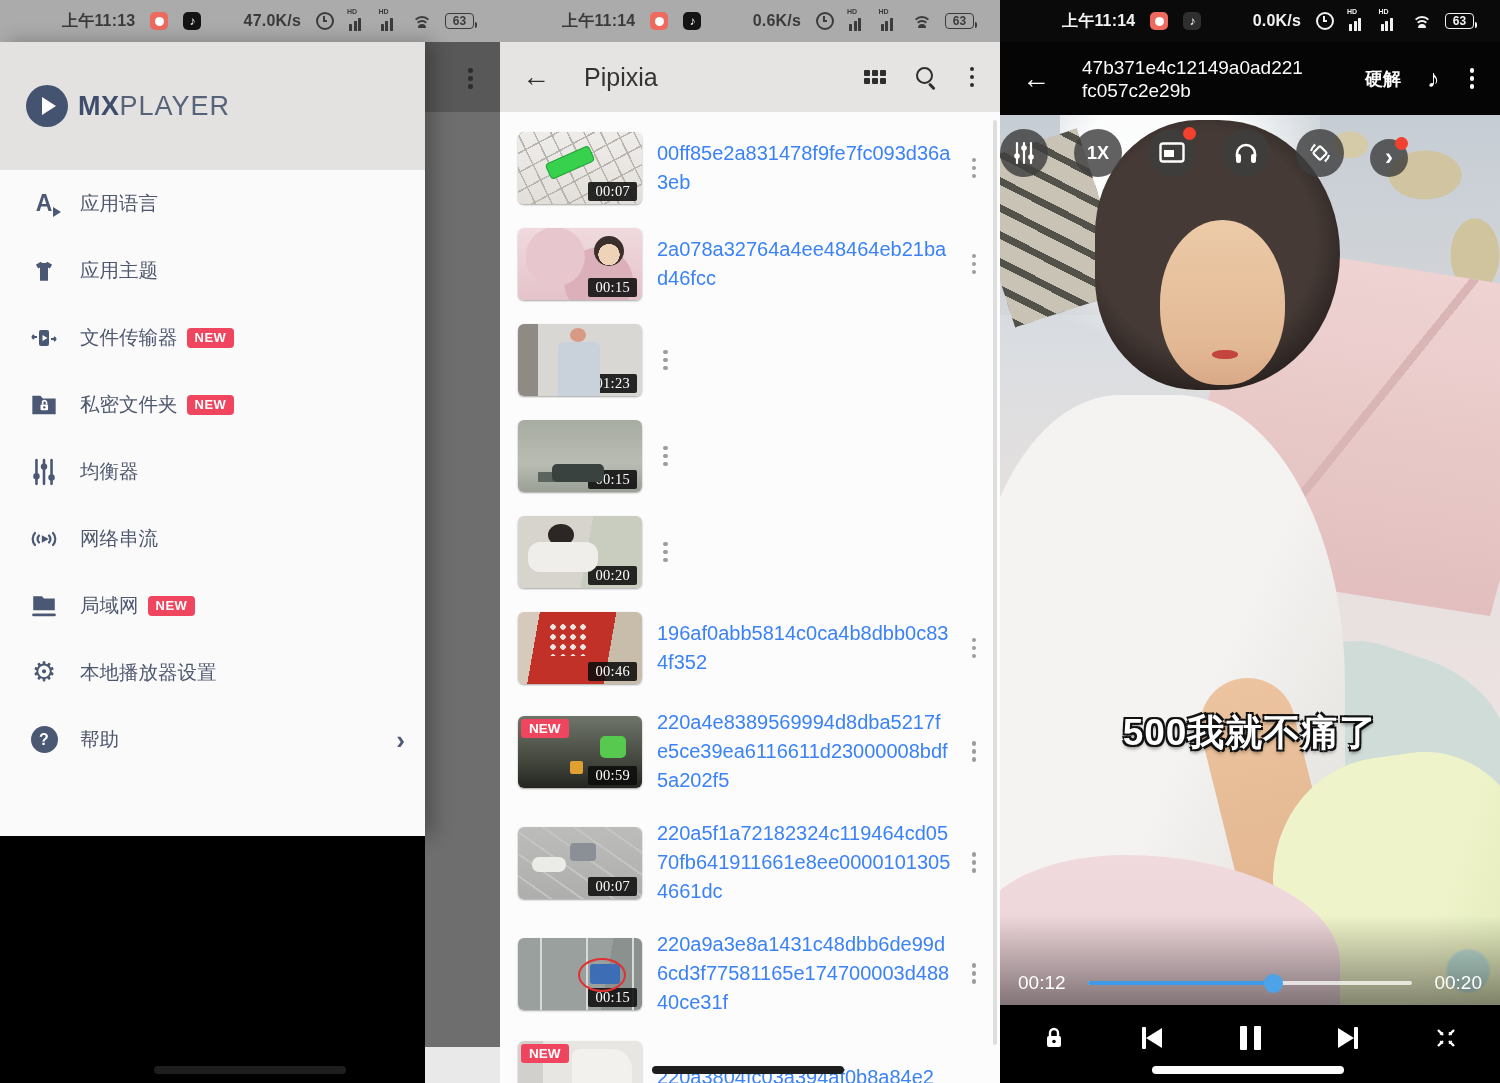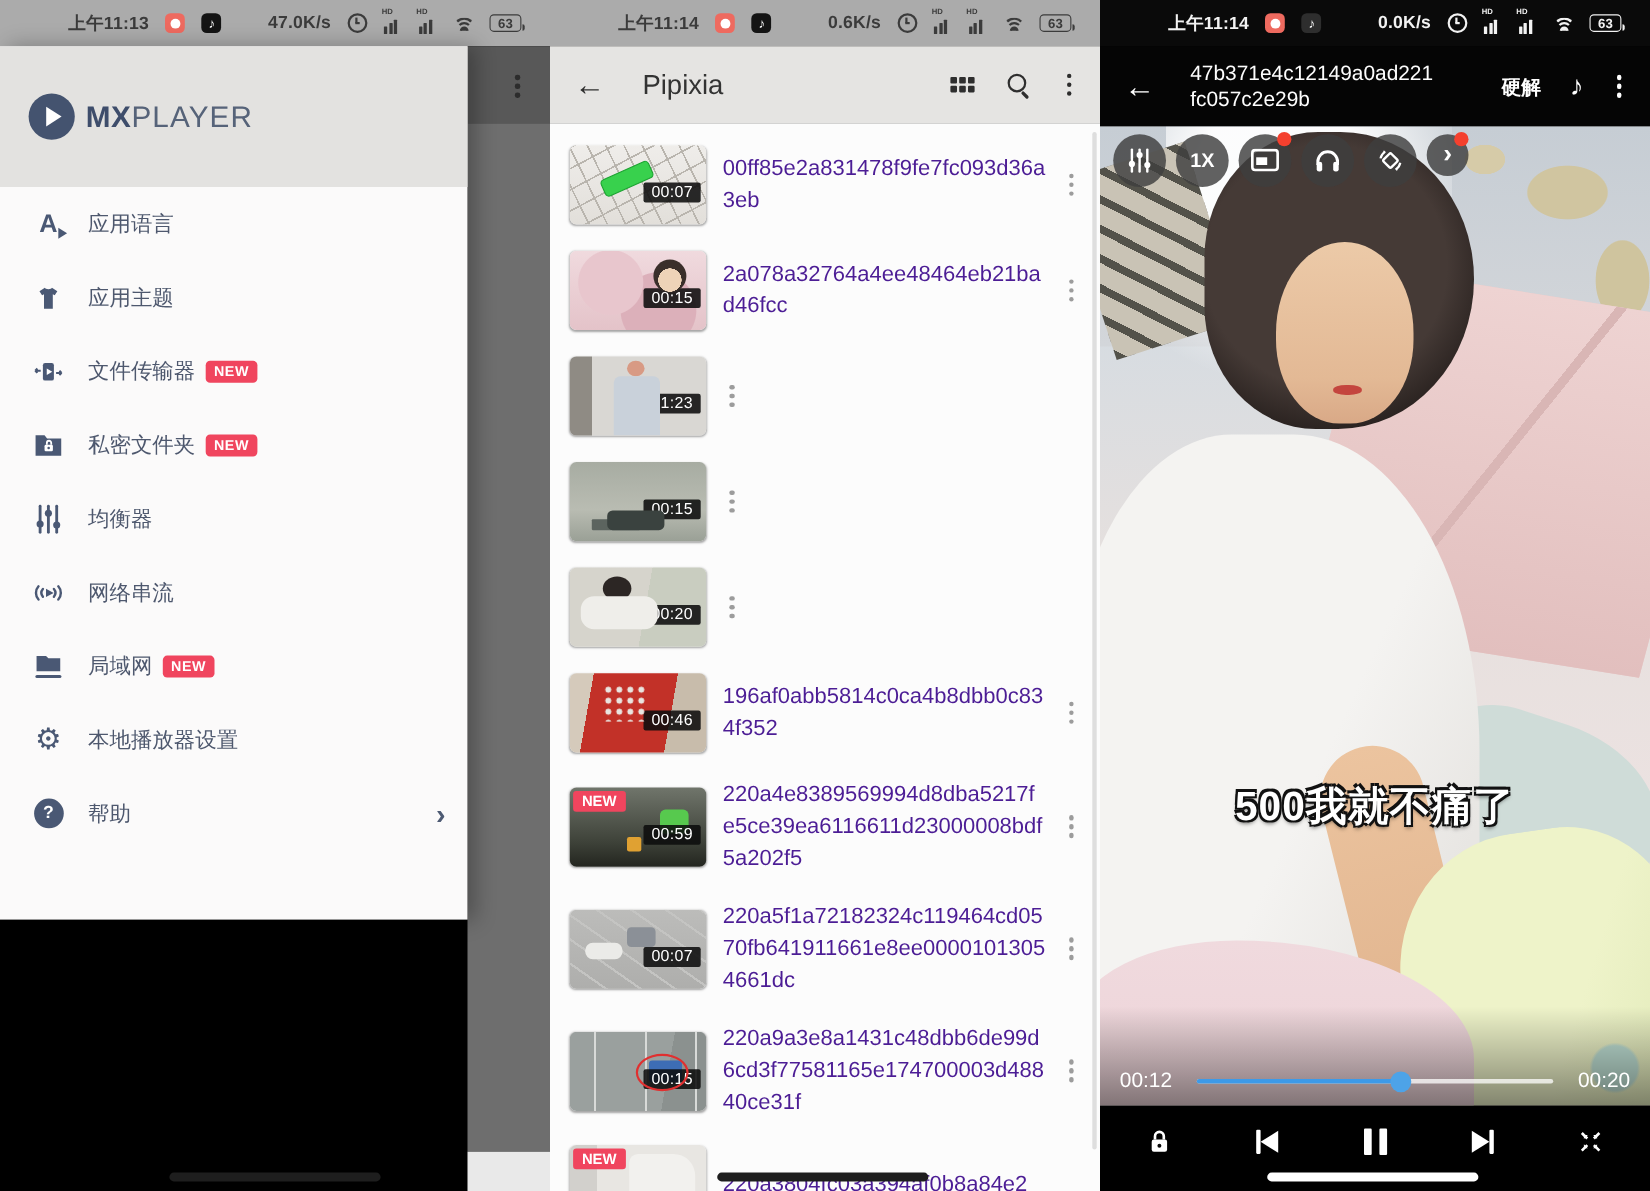--- a/index.html
+++ b/index.html
@@ -85,26 +85,26 @@
   .gridic i{background:#2e2e2e;border-radius:1px;}
   .searchic{position:relative;width:20px;height:20px;cursor:pointer;}
   .searchic i{position:absolute;left:0;top:0;width:13px;height:13px;border:2.5px solid #2e2e2e;border-radius:50%;}
   .searchic::after{content:"";position:absolute;right:0;bottom:0;width:8px;height:2.5px;background:#2e2e2e;
           transform:rotate(45deg);border-radius:2px;}
   .vlist{position:absolute;left:500px;top:112px;width:500px;height:971px;background:#fcfcfc;
          overflow:hidden;padding-top:8px;box-sizing:border-box;}
   .vrow{display:flex;align-items:center;padding:12px 18px;gap:15px;cursor:pointer;}
   .thumb{position:relative;width:124px;height:72px;border-radius:6px;flex:none;overflow:hidden;
          box-shadow:0 1px 2px rgba(0,0,0,.35);}
-  .dur{position:absolute;right:5px;bottom:20px;background:rgba(12,12,12,.88);color:#fff;
-       font-size:14.5px;padding:1px 7px;border-radius:2px;letter-spacing:.3px;}
+  .dur{position:absolute;right:5px;bottom:3px;background:rgba(12,12,12,.88);color:#fff;
+       font-size:14.5px;padding:1px 7px;border-radius:2px;letter-spacing:.3px;font-family:Liberation Serif, serif;}
   .dur:empty{display:none;}
   .tnew{position:absolute;left:3px;top:3px;background:#f0455e;color:#fff;font-size:13.5px;
        font-weight:700;padding:2px 8px;border-radius:3px;}
-  .vname{flex:1;font-size:20px;color:#4c1d95;line-height:29px;word-break:break-all;}
+  .vname{flex:1;font-size:20px;color:#3b82f6;line-height:29px;word-break:break-all;}
   .vdots i{background:#9c9c9c;}
   .scrollbar{position:absolute;left:993px;top:120px;width:3.5px;height:925px;background:#dedede;border-radius:2px;}
   
   .t1{background:repeating-linear-gradient(64deg,#b9b5ae 0 1.5px,transparent 1.5px 15px),
        repeating-linear-gradient(-28deg,#b9b5ae 0 1.5px,transparent 1.5px 17px),
        linear-gradient(#efedea,#e2dfda);}
   .t1::after{content:"";position:absolute;left:28px;top:22px;width:46px;height:15px;border-radius:4px;
        background:#38d14d;border:1px solid #1da332;transform:rotate(-24deg);}
   .t2{background:radial-gradient(circle at 30% 40%,#e8c6cd 0 30%,transparent 31%),
        radial-gradient(circle at 65% 75%,#dcb0ba 0 35%,transparent 36%),
@@ -174,22 +174,22 @@
      background:linear-gradient(115deg,#f4f3f1 0 55%,#e8e6e3 80%);}
   .arm{position:absolute;left:225px;top:560px;width:95px;height:300px;border-radius:48px;
      background:linear-gradient(#ecc49f,#dfb28c);transform:rotate(-14deg);}
   .pillow{position:absolute;left:275px;top:640px;width:260px;height:280px;border-radius:45% 40% 30% 45%;
      background:radial-gradient(circle at 70% 80%,#bfe0d4 0 7%,transparent 8%),
                 linear-gradient(115deg,#eef3c9 0 60%,#dfe8b6);transform:rotate(-8deg);}
   .blanket{position:absolute;left:-20px;top:740px;width:360px;height:180px;border-radius:40% 60% 0 0;
      background:linear-gradient(#f0dade,#ecd2d7);}
   .vshade{position:absolute;left:0;bottom:0;width:100%;height:90px;
      background:linear-gradient(rgba(0,0,0,0),rgba(0,0,0,.45));}
-  .qrow{position:absolute;left:1000px;top:122px;width:500px;height:55px;display:flex;align-items:flex-start;
-        padding-left:12px;gap:9px;box-sizing:border-box;}
+  .qrow{position:absolute;left:1000px;top:122px;width:500px;height:55px;display:flex;align-items:flex-end;
+        gap:26px;box-sizing:border-box;}
   .qbtn{position:relative;width:48px;height:48px;border-radius:50%;background:rgba(62,62,62,.82);
         display:flex;align-items:center;justify-content:center;color:#fff;cursor:pointer;flex:none;}
   .qbtn.small{width:38px;height:38px;}
   .qbtn .reddot{position:absolute;right:0px;top:-2px;width:13px;height:13px;border-radius:50%;background:#f4402e;}
   .speedtxt{font-size:18px;font-weight:700;}
   .chevtxt{font-size:24px;font-weight:700;line-height:1;margin-top:-3px;}
   .subtitle{position:absolute;left:1000px;top:708px;width:500px;text-align:center;color:#fff;
      font-size:37px;font-weight:700;letter-spacing:1px;
      text-shadow:-2px -2px 0 #111,2px -2px 0 #111,-2px 2px 0 #111,2px 2px 0 #111,0 3px 4px rgba(0,0,0,.6);}
   .progrow{position:absolute;left:1000px;top:962px;width:500px;height:42px;display:flex;align-items:center;

